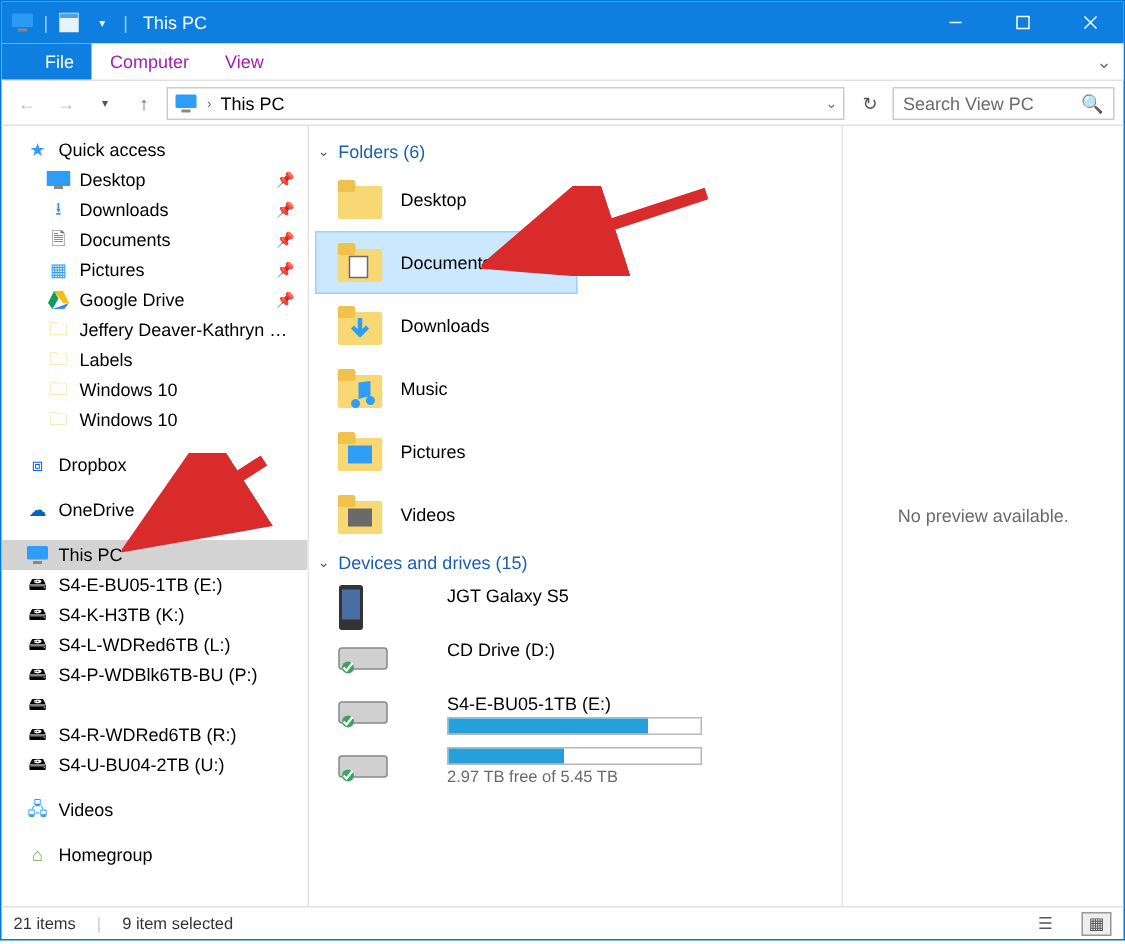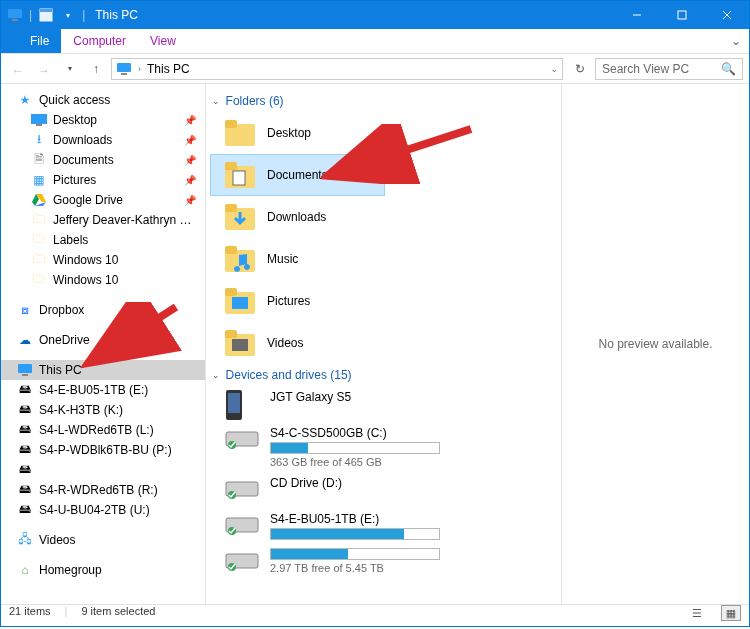--- a/index.html
+++ b/index.html
@@ -40,26 +40,26 @@
   .main { flex:1; display:flex; overflow:hidden;}
   .content { width:355px; overflow-y:scroll; padding:6px 0 0 4px; position:relative;}
   .preview { flex:1; border-left:1px solid #e5e5e5; display:flex; align-items:center; justify-content:center; color:#6a6a6a; font-size:12px;}
   .group-header { display:flex; align-items:center; gap:6px; color:#1a5fb4; font-size:12px; padding:4px 0 4px 2px;}
   .group-header .chev { font-size:9px; color:#555;}
   .folder-row { height:42px; display:flex; align-items:center; gap:12px; padding-left:14px; width:175px; border:1px solid transparent;}
   .folder-row.selected { background:#cce8ff; border:1px solid #99d1ff;}
   .ficon { width:30px; height:30px; display:flex; align-items:center; justify-content:center;}
   .drive-row { padding:4px 0 4px 14px; display:flex; gap:10px; align-items:flex-start;}
   .drive-row .dicon { width:36px; height:28px; flex-shrink:0;}
-  .drive-info { display:flex; flex-direction:column; gap:2px;}
+  .drive-info { display:flex; flex-direction:column; gap:2px;margin-left:28px;}
   .drive-bar { width:170px; height:12px; border:1px solid #b8b8b8; background:#fff; position:relative;}
   .drive-bar .fill { position:absolute; left:0; top:0; bottom:0;}
   .drive-free { color:#6a6a6a; font-size:11px;}
   
-  .statusbar { height:22px; border-top:1px solid #e1e1e1; display:flex; align-items:flex-start; padding:0 8px; gap:14px; font-size:11px; color:#333;}
+  .statusbar { height:22px; border-top:1px solid #e1e1e1; display:flex; align-items:center; padding:0 8px; gap:14px; font-size:11px; color:#333;}
   .statusbar .spacer { flex:1;}
   .viewbtn { width:20px; height:16px; border:1px solid transparent; display:flex; align-items:center; justify-content:center; color:#555;}
   .viewbtn.active { border-color:#999; background:#eee;}
   
   .arrow { position:absolute; pointer-events:none; }
   
   .monitor-svg rect.screen{fill:#2e9df7;} .monitor-svg rect.frame{fill:#888;}
   
 </style>
 </head>
@@ -328,34 +328,20 @@
         <div class="drive-row">
           <div class="dicon"><svg width="20" height="30">
                 <rect x="2" y="0" width="16" height="30" rx="2" fill="#333"></rect>
                 <rect x="4" y="3" width="12" height="20" fill="#4a6fa5"></rect>
               </svg></div>
           <div class="drive-info">
               <span>JGT Galaxy S5</span>
             </div>
         </div>
         <div id="drives-container">
-            <div class="drive-row">
-              <div class="dicon"><svg width="36" height="24">
-                  <rect x="2" y="6" width="32" height="14" rx="2" fill="#d0d0d0" stroke="#888"></rect>
-                  <circle cx="8" cy="19" r="4" fill="#3ba55d"></circle>
-                  <path d="M5 19 L7 21 L11 16" stroke="#fff" stroke-width="1.5" fill="none"></path>
-                </svg></div>
-    <div class="drive-info">
-                <span>S4-C-SSD500GB (C:)</span>
-                <div class="drive-bar">
-                  <div class="fill" style="width:22%;background:#26a0da;"></div>
-                </div>
-                <span class="drive-free">363 GB free of 465 GB</span>
-              </div>
-            </div>
             <div class="drive-row">
               <div class="dicon"><svg width="36" height="24">
                   <rect x="2" y="6" width="32" height="14" rx="2" fill="#d0d0d0" stroke="#888"></rect>
                   <circle cx="8" cy="19" r="4" fill="#3ba55d"></circle>
                   <path d="M5 19 L7 21 L11 16" stroke="#fff" stroke-width="1.5" fill="none"></path>
                 </svg></div>
     <div class="drive-info">
                 <span>CD Drive (D:)</span>
               </div>
             </div>

